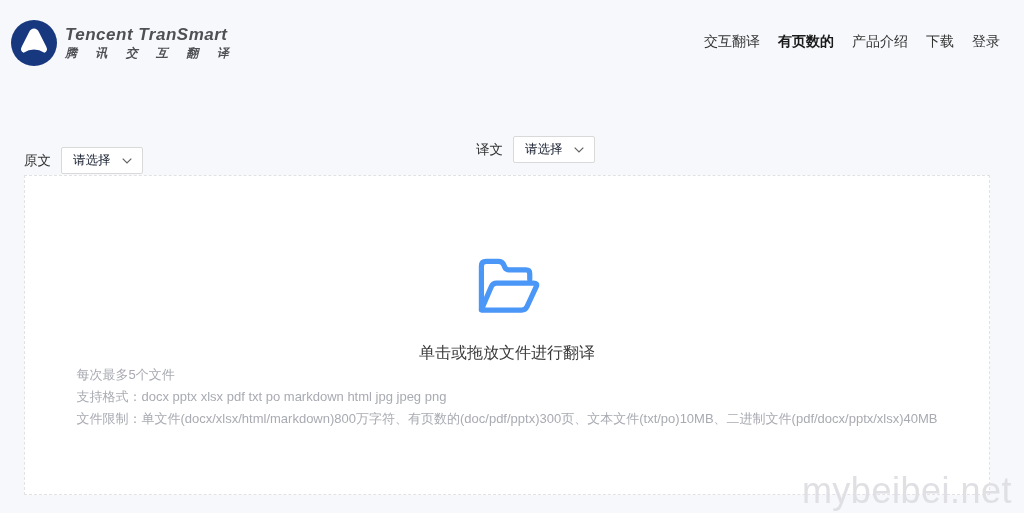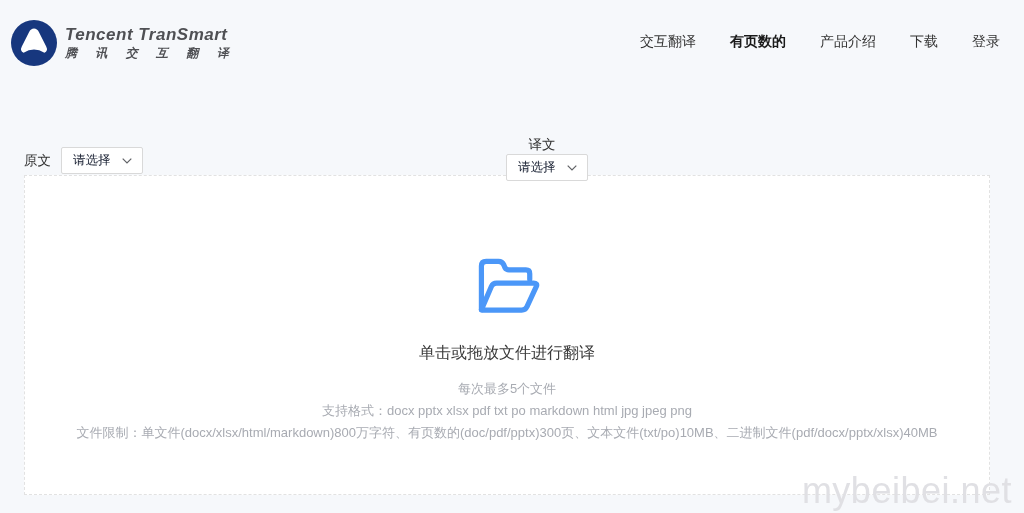--- a/index.html
+++ b/index.html
@@ -24,31 +24,31 @@
   .brand-logo { width: 48px; height: 48px; display: block; }
   .brand-text { margin-left: 7px; font-style: italic; color: #4f5054; }
   .brand-en {
     font-size: 17px; font-weight: bold; letter-spacing: 0.5px;
     line-height: 20px; white-space: nowrap;
   }
   .brand-zh {
     font-size: 12px; font-weight: bold; letter-spacing: 7.5px;
     line-height: 17px; white-space: nowrap;
   }
-  .nav { display: flex; gap: 34px; margin-top: 14px; }
+  .nav { display: flex; gap: 18px; margin-top: 14px; }
   .nav-item {
     font-size: 14px; color: #333; cursor: pointer; white-space: nowrap;
   }
   .nav-item.active { font-weight: bold; color: #1a1a1a; }
 
   
   .controls { position: relative; height: 27px; margin-top: 62px; }
   .control-group { position: absolute; top: 0; display: flex; align-items: center; }
   .control-group.src { left: 24px; margin-top: 11px; }
-  .control-group.tgt { left: 506px; flex-direction: column; }
+  .control-group.tgt { left: 476px; }
   .control-label { font-size: 13.5px; color: #333; margin-right: 10px; }
   .select {
     width: 82px; height: 27px;
     background: #fff;
     border: 1px solid #d9d9d9;
     border-radius: 2px;
     display: flex; align-items: center; justify-content: space-between;
     padding: 0 10px 0 11px;
     cursor: pointer;
   }
@@ -63,21 +63,21 @@
     border: 1px dashed #e2e2e2;
     display: flex; flex-direction: column; align-items: center;
     padding-top: 73px;
     cursor: pointer;
   }
   .folder-icon { width: 72px; height: 72px; display: block; }
   .dz-title {
     margin-top: 22px;
     font-size: 16px; color: #3b3b3b;
   }
-  .dz-hints { margin-top: 14px; text-align: center; }
+  .dz-hints { text-align: left; }
   .dz-hint {
     font-size: 13px; color: #a8abb2; line-height: 22px; white-space: nowrap;
   }
 
   
   .watermark {
     position: absolute;
     right: 12px; bottom: 1px;
     font-size: 36px;
     color: #e0e0e4;

